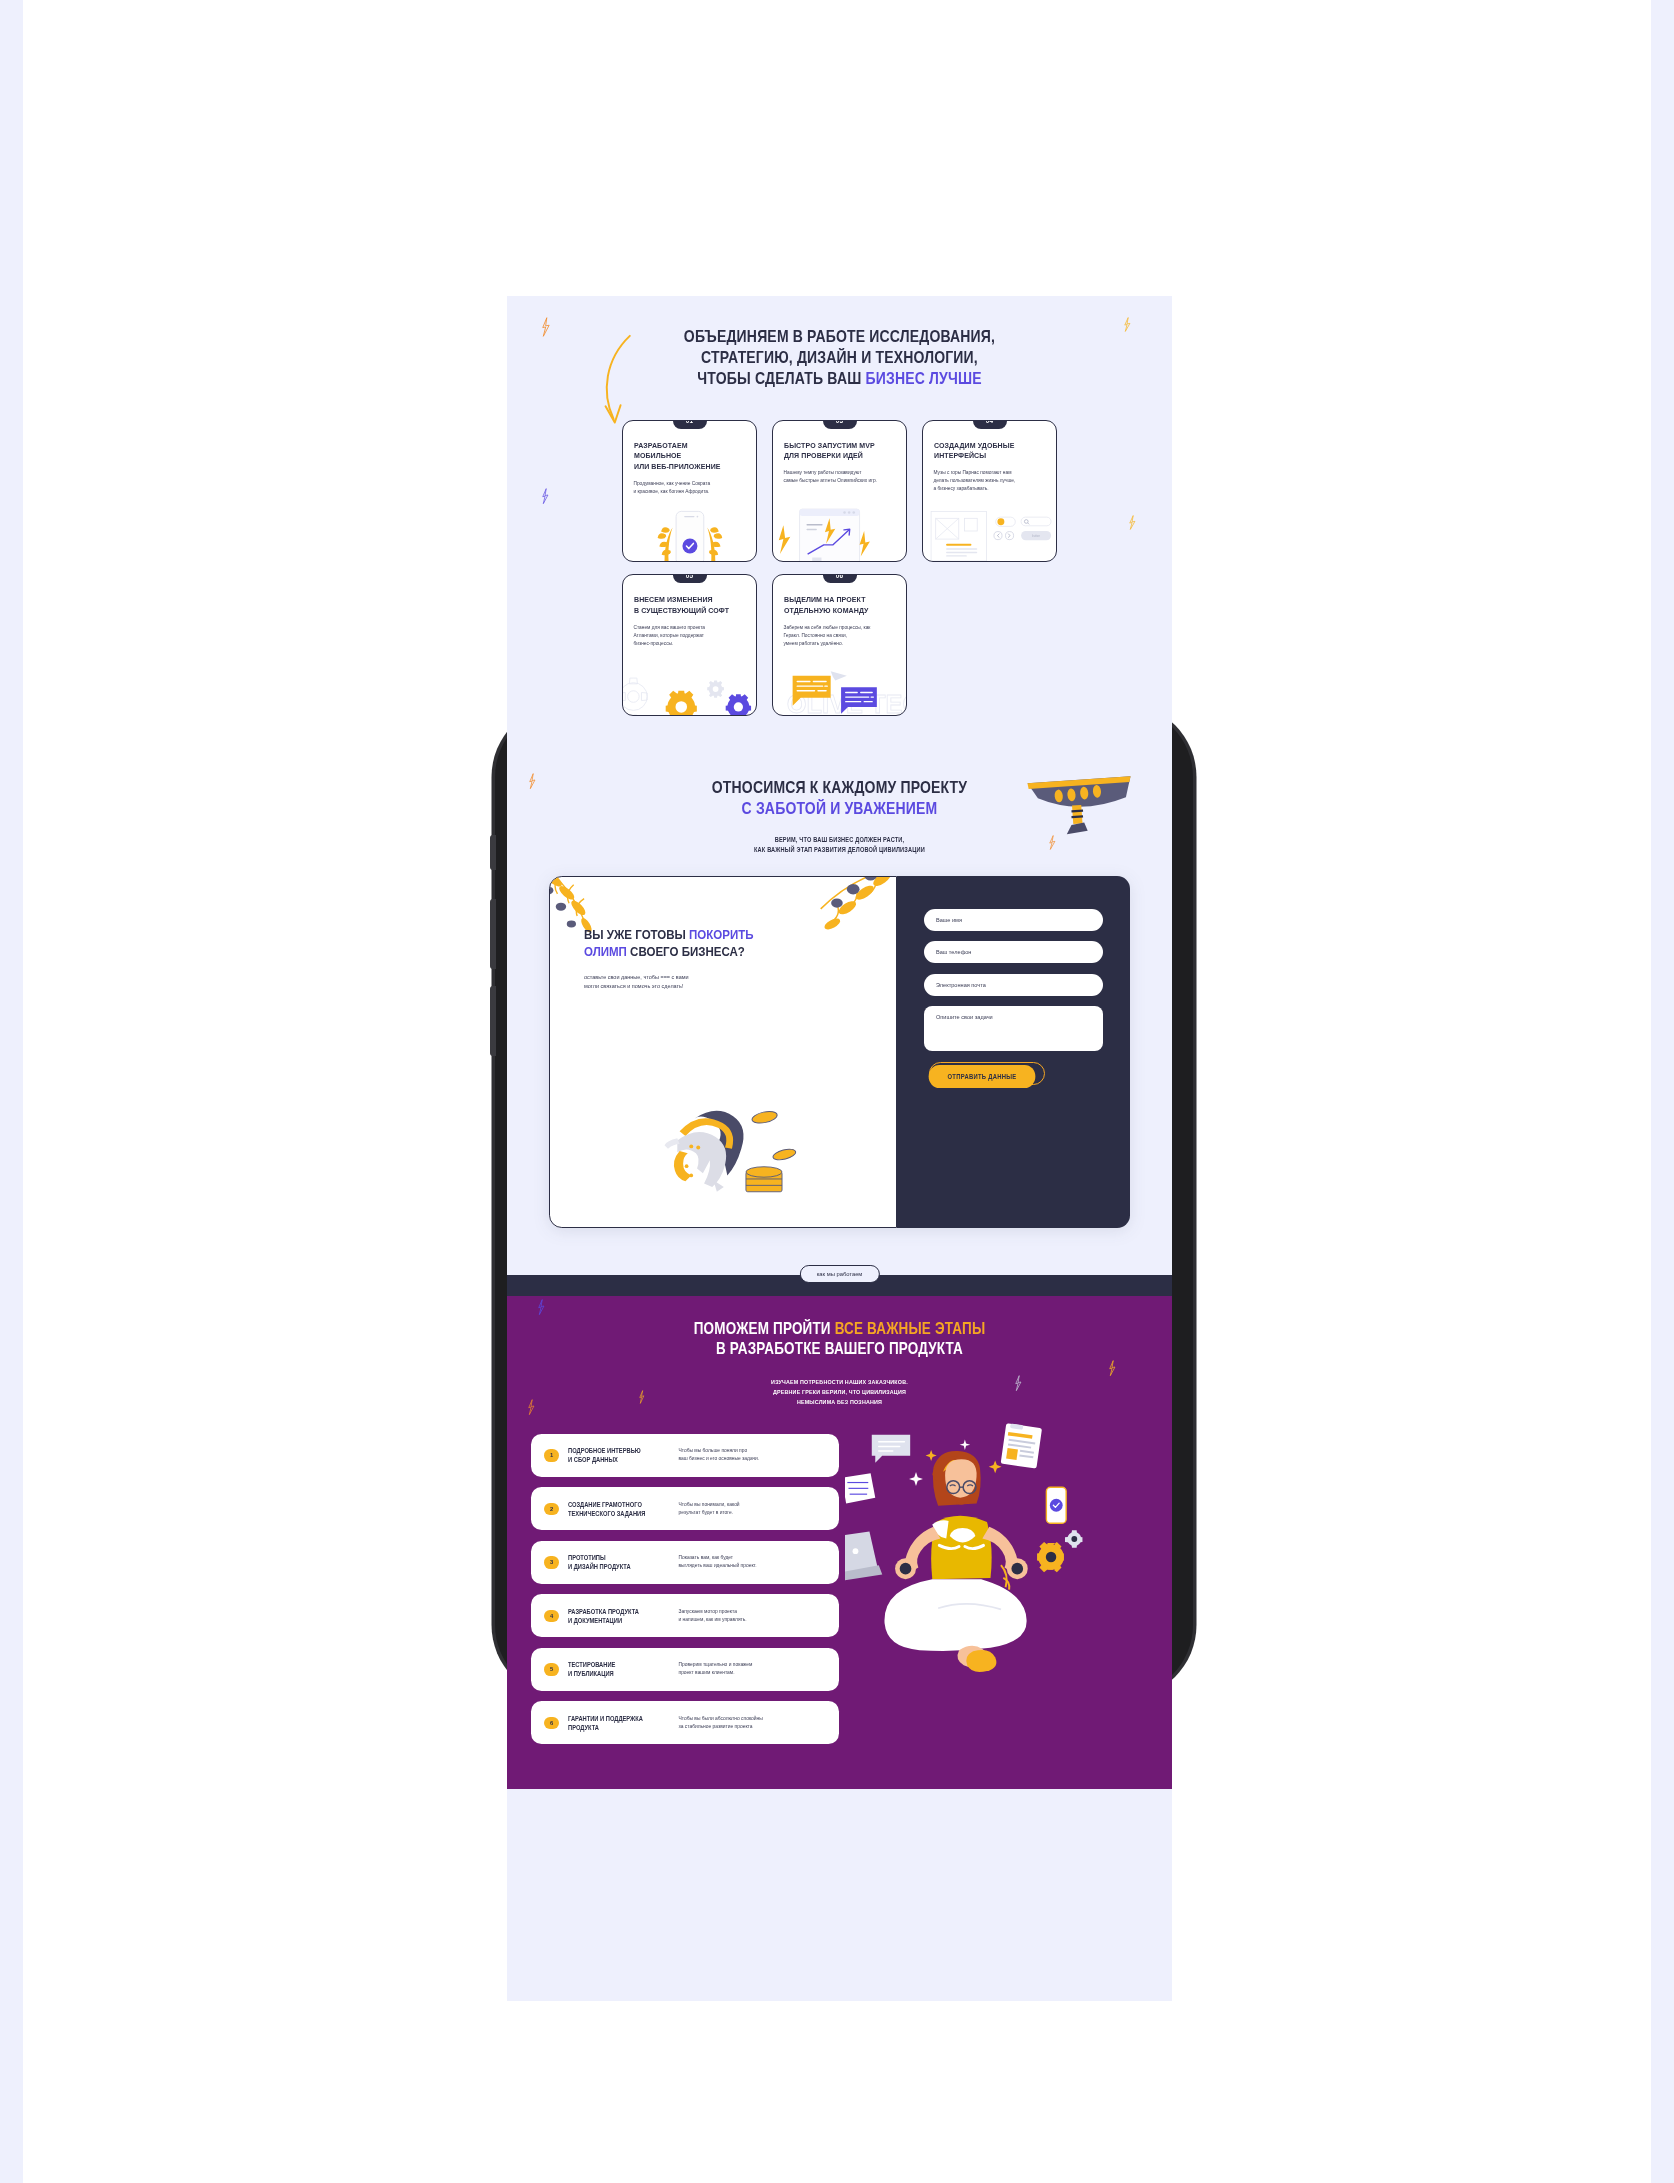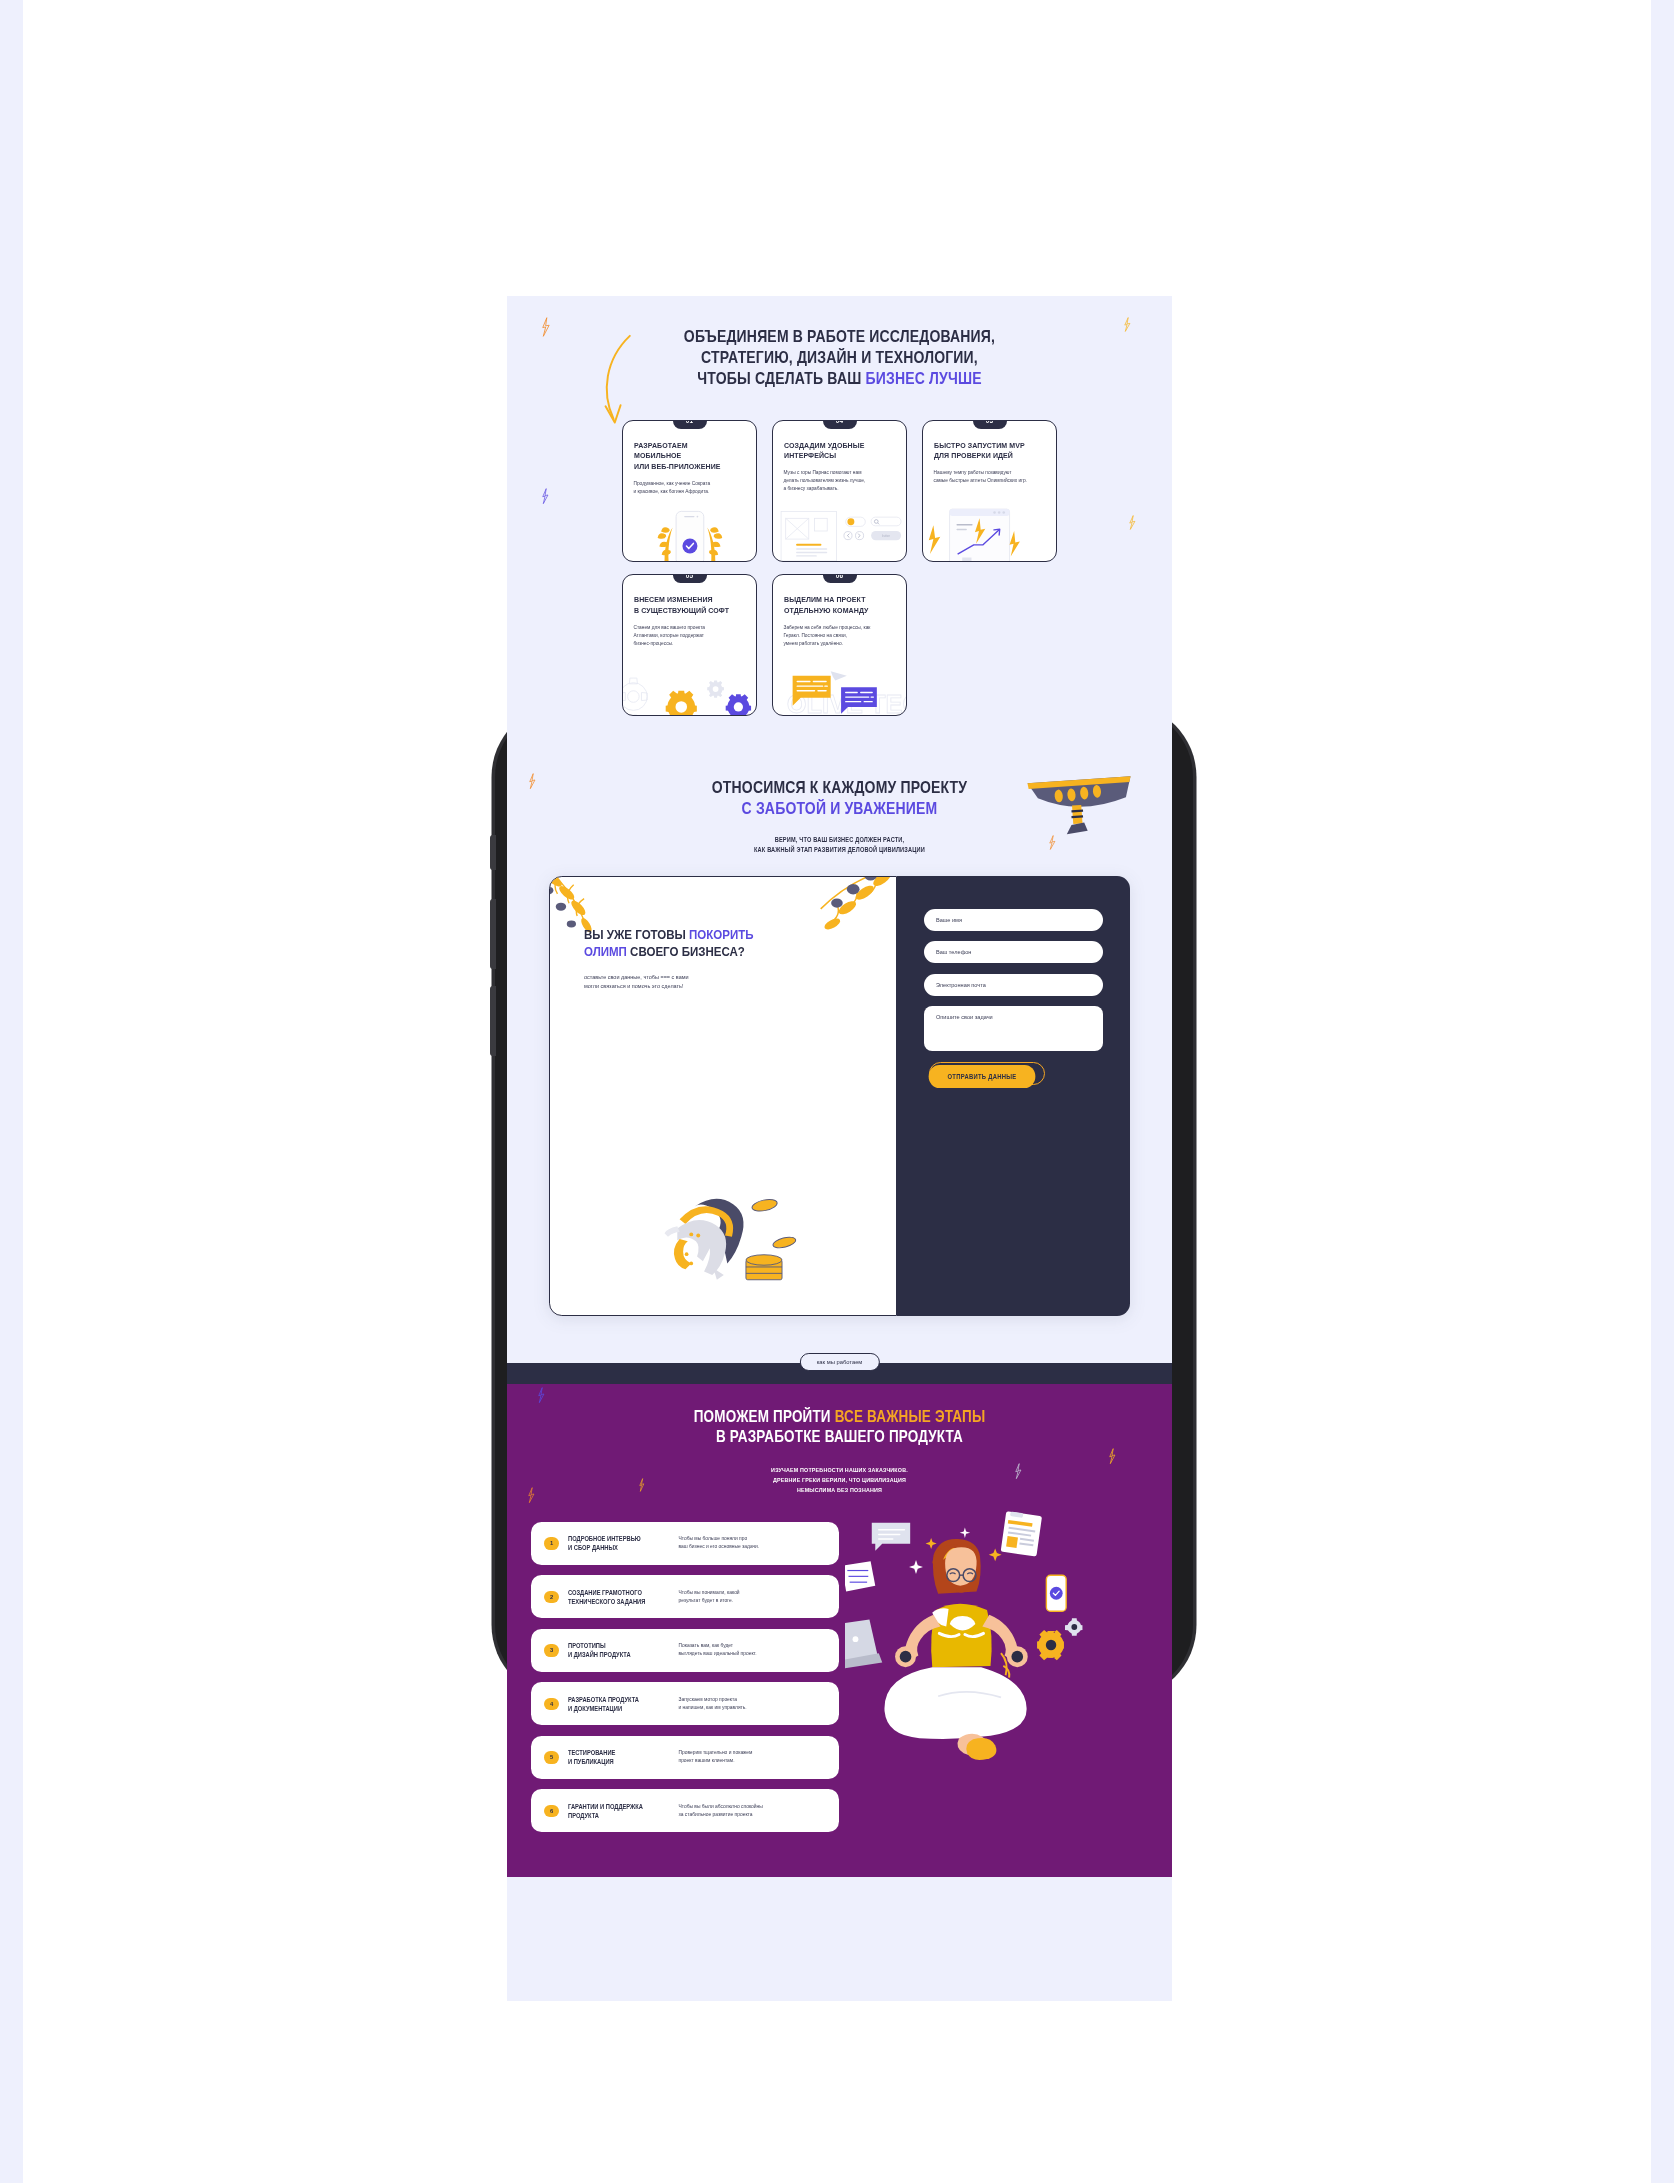--- a/index.html
+++ b/index.html
@@ -123,21 +123,21 @@
     font-weight: 700; font-size: 6.4px; line-height: 1.55;
     color: #2c2e45; text-transform: uppercase;
     letter-spacing: 0.2px; transform: scaleX(.88);
     white-space: pre-line;
   }
   .kylix { position: absolute; right: 38px; top: 30px; }
 
   
   .cta-wrap {
     margin: 21px auto 0;
-    width: 581px; height: 440px;
+    width: 581px; height: 352px;
     display: flex;
     filter: drop-shadow(0 3.5px 8.1px rgba(44,46,69,.10));
   }
   .cta-left {
     position: relative;
     width: 349px;
     background: #ffffff;
     border: 0.8px solid #2c2e45;
     border-radius: 12.8px 0 0 12.8px;
     overflow: hidden;
@@ -320,20 +320,43 @@
           <g fill="#f7b320">
             <path d="M160 104 C160 78 154 58 146 46 C152 62 154 84 153 104 Z"></path>
             <path d="M158 58 q12 -6 14 6 q-12 4 -15 -3 Z"></path>
               <path d="M154 72 q13 -5 15 7 q-13 3 -16 -4 Z"></path>
               <path d="M150 86 q13 -5 15 7 q-13 3 -16 -4 Z"></path>
             <path d="M152 48 q11 -7 14 5 q-12 5 -15 -2 Z"></path>
           </g>
         </svg>
       </article>
 
+
+      <article class="svc-card">
+        <div class="svc-badge">03</div>
+        <h3 class="svc-title">БЫСТРО ЗАПУСТИМ MVP
+ДЛЯ ПРОВЕРКИ ИДЕЙ</h3>
+        <p class="svc-desc">Нашему темпу работы позавидуют
+самые быстрые атлеты Олимпийских игр.</p>
+        <svg class="svc-art" viewBox="0 0 232 104">
+          <rect x="46" y="14" width="104" height="96" rx="5" fill="#fcfcfe" stroke="#e4e6f0" stroke-width="1.4"></rect>
+          <rect x="46" y="14" width="104" height="12" rx="5" fill="#eceefb"></rect>
+          <circle cx="124" cy="20" r="2.2" fill="#d6d9e8"></circle>
+            <circle cx="132" cy="20" r="2.2" fill="#d6d9e8"></circle>
+            <circle cx="140" cy="20" r="2.2" fill="#d6d9e8"></circle>
+          <rect x="58" y="40" width="28" height="2.6" rx="1.3" fill="#b9bccb"></rect>
+          <rect x="58" y="48" width="18" height="2.6" rx="1.3" fill="#cfd2de"></rect>
+          <path d="M60 92 L88 76 L104 76 L132 50" fill="none" stroke="#5b4ae0" stroke-width="2.4" stroke-linejoin="round"></path>
+          <path d="M123 50 L133 49 L132 59" fill="none" stroke="#5b4ae0" stroke-width="2.4" stroke-linecap="round" stroke-linejoin="round"></path>
+          <rect x="68" y="98" width="16" height="10" fill="#e2e4ee"></rect>
+          <path d="M18 42 L10 68 L18 66 L12 92 L30 62 L21 64 Z" fill="#f7b320"></path>
+          <path d="M98 30 L90 54 L97 52 L92 74 L108 48 L100 50 Z" fill="#f7b320"></path>
+          <path d="M158 52 L150 76 L157 74 L152 96 L168 70 L160 72 Z" fill="#f7b320"></path>
+        </svg>
+      </article>
 
       <article class="svc-card">
         <div class="svc-badge">04</div>
         <h3 class="svc-title">СОЗДАДИМ УДОБНЫЕ
 ИНТЕРФЕЙСЫ</h3>
         <p class="svc-desc">Музы с горы Парнас помогают нам
 делать пользователям жизнь лучше,
 а бизнесу зарабатывать.</p>
         <svg class="svc-art" viewBox="0 0 232 104">
           <rect x="14" y="18" width="96" height="86" fill="none" stroke="#e6e8f1" stroke-width="1.4"></rect>
@@ -348,43 +371,20 @@
           <circle cx="135" cy="36" r="6" fill="#f7b320"></circle>
           <circle cx="130" cy="60" r="7" fill="none" stroke="#c9ccdc" stroke-width="1.2"></circle>
           <path d="M132 57 l-3 3 l3 3" fill="none" stroke="#9fa3bb" stroke-width="1.2" stroke-linecap="round"></path>
           <circle cx="150" cy="60" r="7" fill="none" stroke="#c9ccdc" stroke-width="1.2"></circle>
           <path d="M148 57 l3 3 l-3 3" fill="none" stroke="#9fa3bb" stroke-width="1.2" stroke-linecap="round"></path>
           <rect x="170" y="28" width="52" height="15" rx="7.5" fill="#fff" stroke="#e2e4ee" stroke-width="1.2"></rect>
           <circle cx="179" cy="35.5" r="3.2" fill="none" stroke="#9fa3bb" stroke-width="1.1"></circle>
             <path d="M181.5 38 l2.5 2.5" stroke="#9fa3bb" stroke-width="1.1"></path>
           <rect x="170" y="52" width="52" height="16" rx="8" fill="#e4e6f0"></rect>
           <text x="196" y="62.5" font-family="Liberation Sans, sans-serif" font-size="5" fill="#b3b7c8" text-anchor="middle">button</text>
-        </svg>
-      </article>
-
-      <article class="svc-card">
-        <div class="svc-badge">03</div>
-        <h3 class="svc-title">БЫСТРО ЗАПУСТИМ MVP
-ДЛЯ ПРОВЕРКИ ИДЕЙ</h3>
-        <p class="svc-desc">Нашему темпу работы позавидуют
-самые быстрые атлеты Олимпийских игр.</p>
-        <svg class="svc-art" viewBox="0 0 232 104">
-          <rect x="46" y="14" width="104" height="96" rx="5" fill="#fcfcfe" stroke="#e4e6f0" stroke-width="1.4"></rect>
-          <rect x="46" y="14" width="104" height="12" rx="5" fill="#eceefb"></rect>
-          <circle cx="124" cy="20" r="2.2" fill="#d6d9e8"></circle>
-            <circle cx="132" cy="20" r="2.2" fill="#d6d9e8"></circle>
-            <circle cx="140" cy="20" r="2.2" fill="#d6d9e8"></circle>
-          <rect x="58" y="40" width="28" height="2.6" rx="1.3" fill="#b9bccb"></rect>
-          <rect x="58" y="48" width="18" height="2.6" rx="1.3" fill="#cfd2de"></rect>
-          <path d="M60 92 L88 76 L104 76 L132 50" fill="none" stroke="#5b4ae0" stroke-width="2.4" stroke-linejoin="round"></path>
-          <path d="M123 50 L133 49 L132 59" fill="none" stroke="#5b4ae0" stroke-width="2.4" stroke-linecap="round" stroke-linejoin="round"></path>
-          <rect x="68" y="98" width="16" height="10" fill="#e2e4ee"></rect>
-          <path d="M18 42 L10 68 L18 66 L12 92 L30 62 L21 64 Z" fill="#f7b320"></path>
-          <path d="M98 30 L90 54 L97 52 L92 74 L108 48 L100 50 Z" fill="#f7b320"></path>
-          <path d="M158 52 L150 76 L157 74 L152 96 L168 70 L160 72 Z" fill="#f7b320"></path>
         </svg>
       </article>
 
       <article class="svc-card">
         <div class="svc-badge">05</div>
         <h3 class="svc-title">ВНЕСЕМ ИЗМЕНЕНИЯ
 В СУЩЕСТВУЮЩИЙ СОФТ</h3>
         <p class="svc-desc">Станем для вас вашего проекта
 Атлантами, которые поддержат
 бизнес-процессы.</p>

